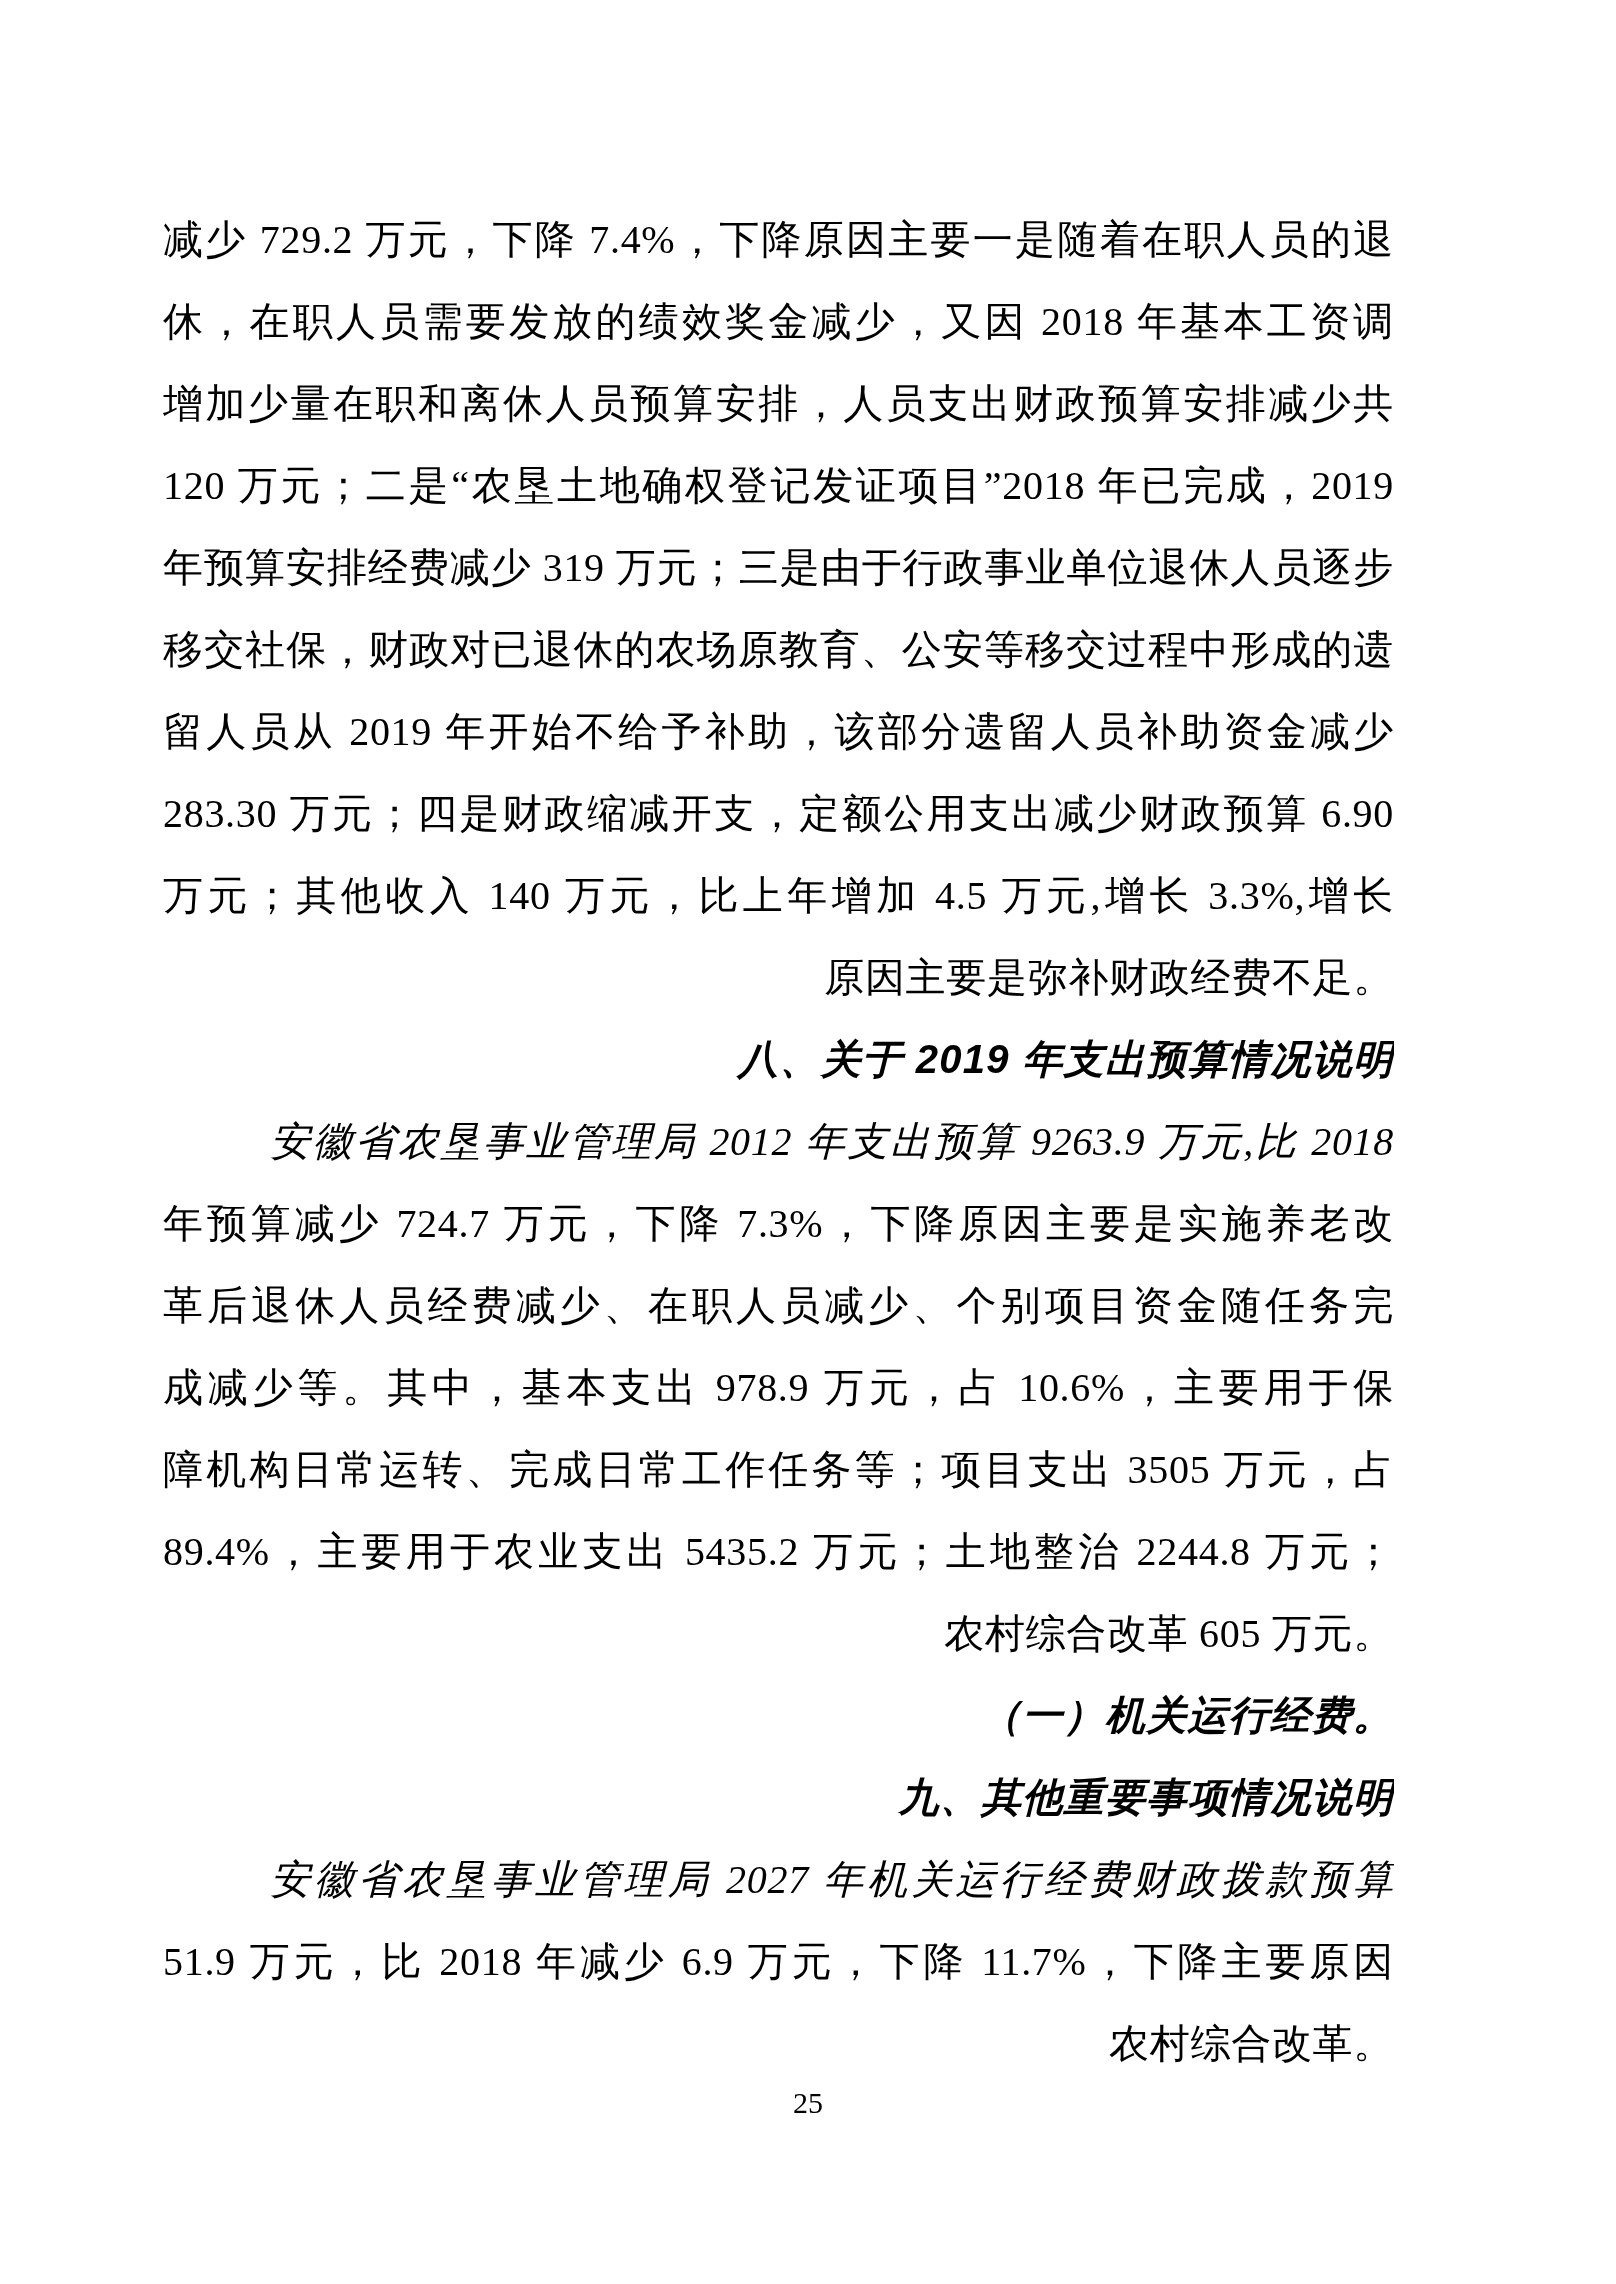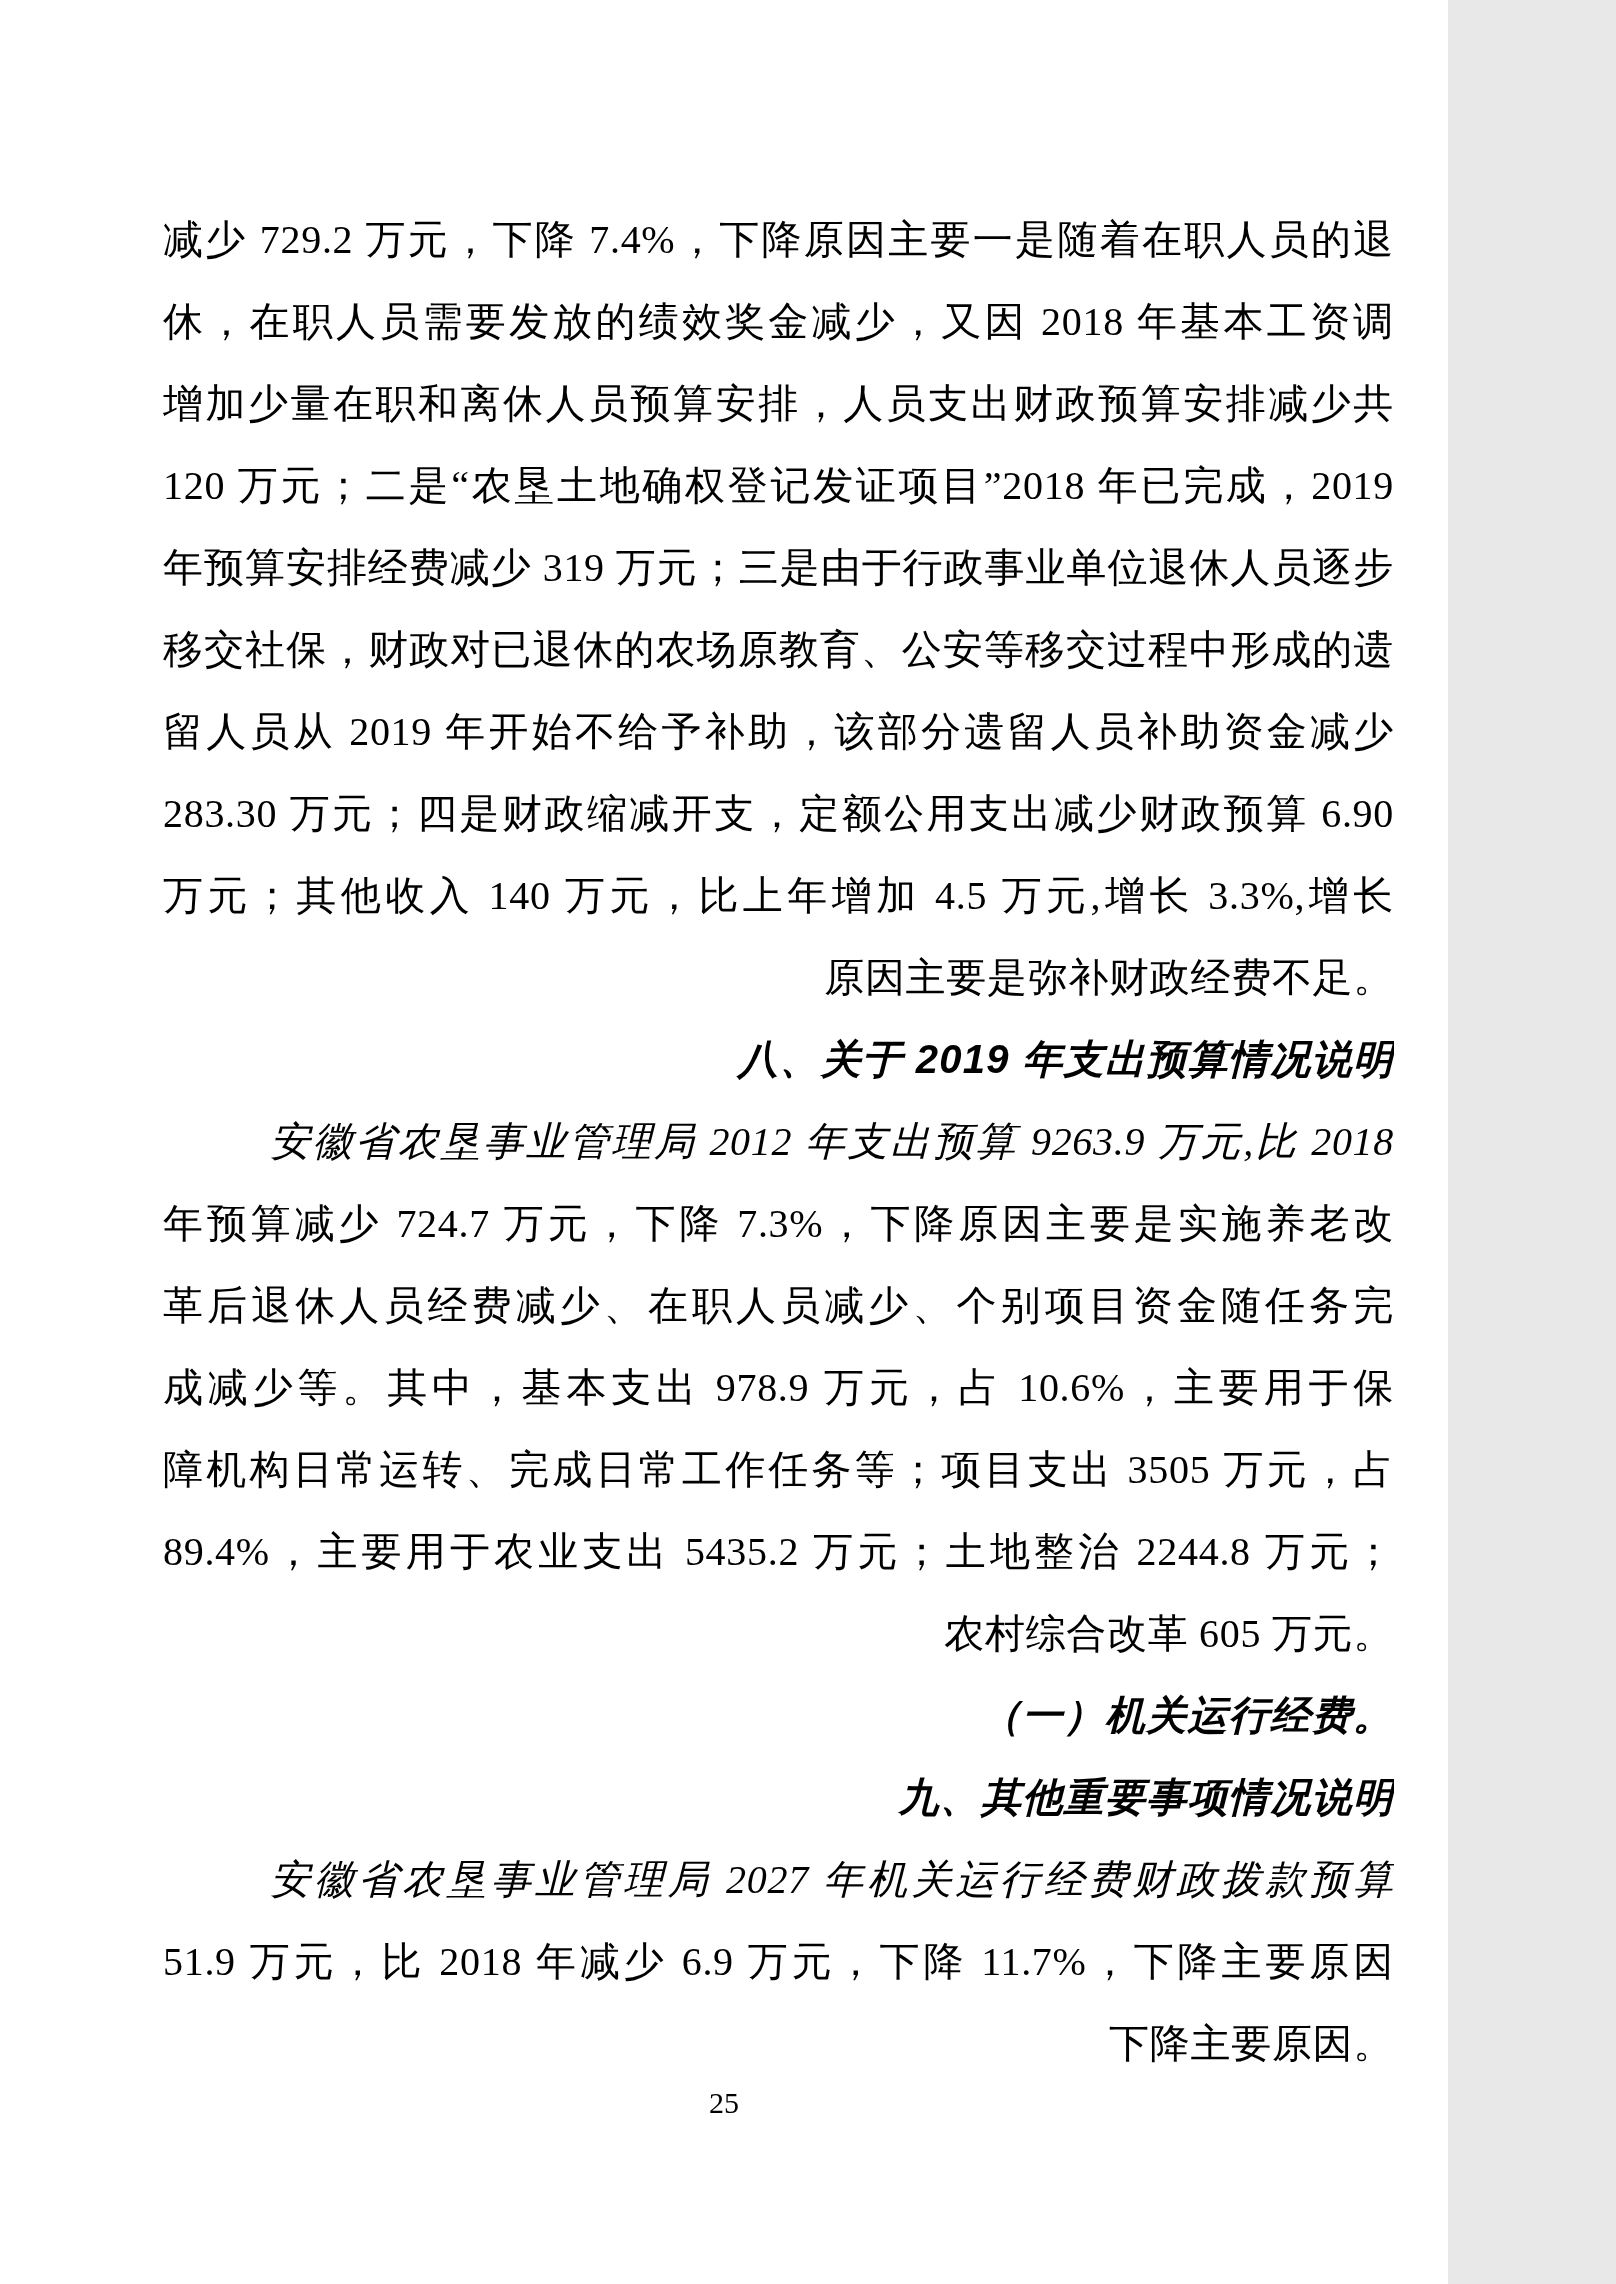--- a/index.html
+++ b/index.html
@@ -2,21 +2,21 @@
 <html style="font-size:10.4px"><head>
 <meta charset="utf-8">
 <style>
   html, body {
     margin: 0;
     padding: 0;
     background: #e8e8e8;
   }
   .page {
     position: relative;
-    width: 1448px;
+    width: 1616px;
     height: 2284px;
     background: #ffffff;
     overflow: hidden;
     font-family: "Liberation Serif", "DejaVu Serif", serif;
     color: #000000;
   }
   .content {
     position: absolute;
     left: 163px;
     top: 199px;
@@ -85,17 +85,17 @@
       <div class="line stretch">年预算减少 724.7 万元，下降 7.3%，下降原因主要是实施养老改</div>
       <div class="line stretch">革后退休人员经费减少、在职人员减少、个别项目资金随任务完</div>
       <div class="line stretch">成减少等。其中，基本支出 978.9 万元，占 10.6%，主要用于保</div>
       <div class="line stretch">障机构日常运转、完成日常工作任务等；项目支出 3505 万元，占</div>
       <div class="line stretch">89.4%，主要用于农业支出 5435.2 万元；土地整治 2244.8 万元；</div>
       <div class="line">农村综合改革 605 万元。</div>
       <div class="line indent heading">（一）机关运行经费。</div>
       <div class="line indent heading">九、其他重要事项情况说明</div>
       <div class="line stretch indent">安徽省农垦事业管理局 2027 年机关运行经费财政拨款预算</div>
       <div class="line stretch">51.9 万元，比 2018 年减少 6.9 万元，下降 11.7%，下降主要原因</div>
-      <div class="line">下降主要原因。</div>
+      <div class="line">农村综合改革。</div>
     </section>
   <footer class="page-number">25</footer>
 </main>
 
 
 </body></html>

